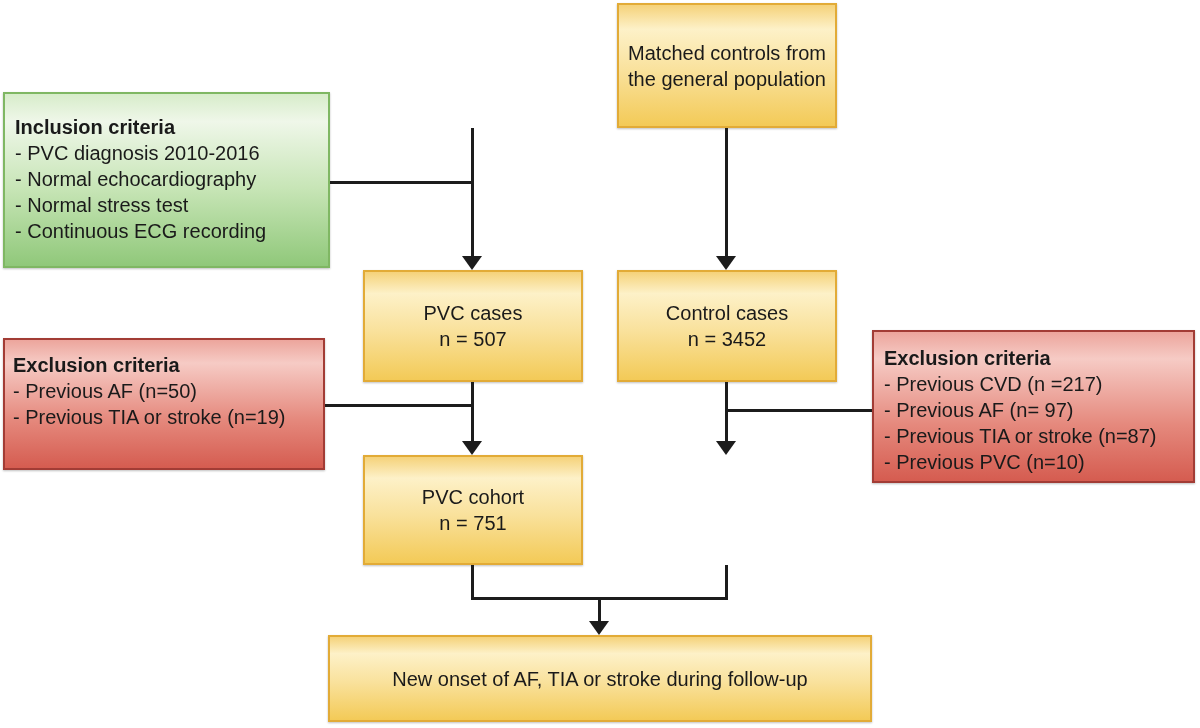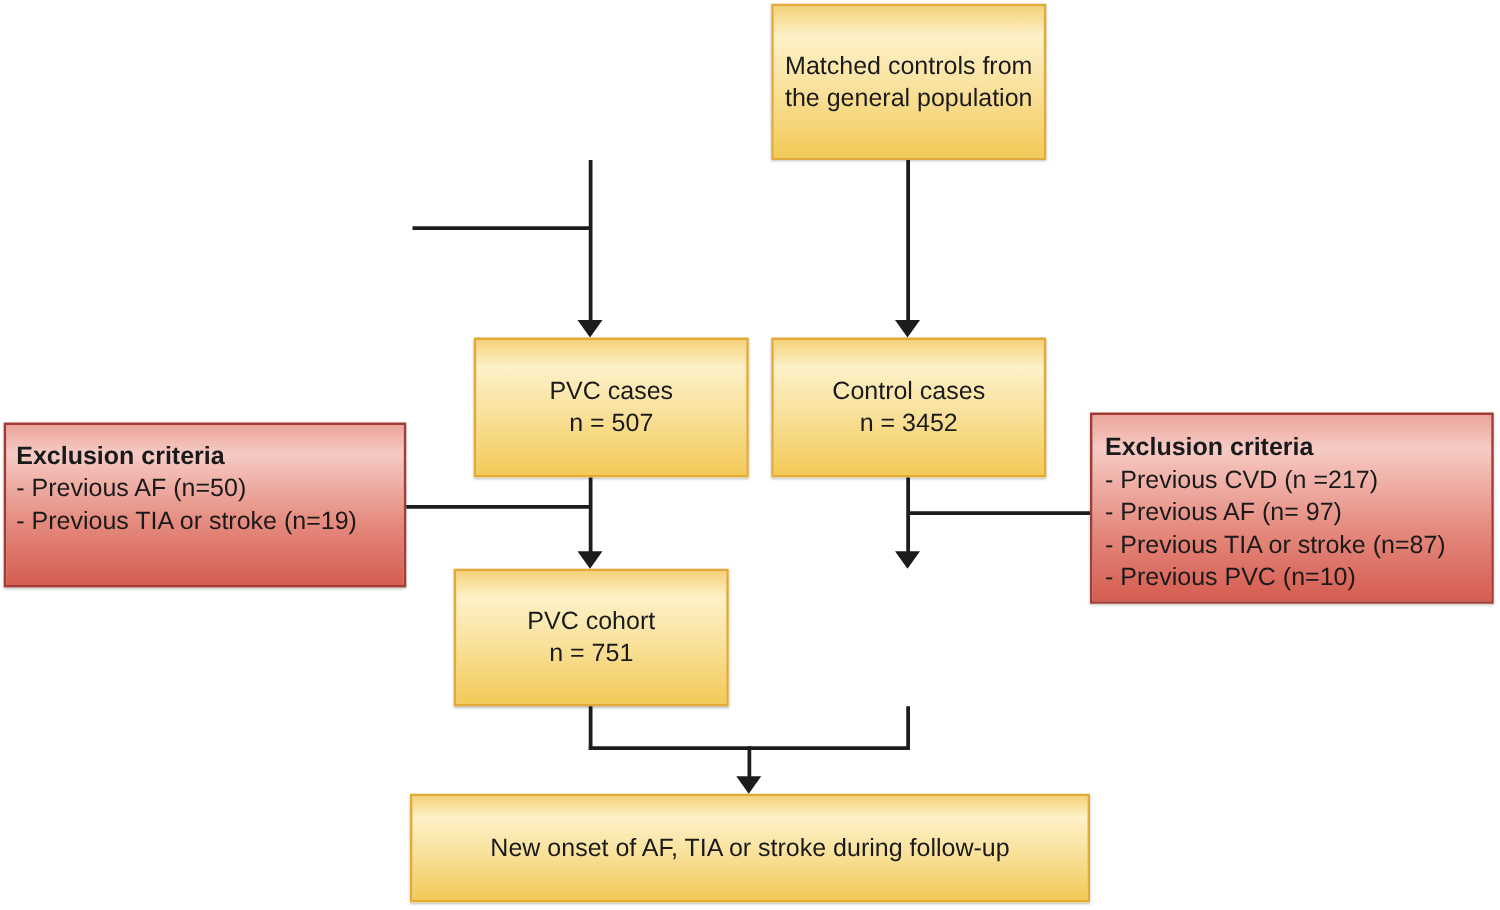--- a/index.html
+++ b/index.html
@@ -42,37 +42,44 @@
   .arrow{
     position:absolute;width:0;height:0;
     border-left:10px solid transparent;
     border-right:10px solid transparent;
     border-top:14px solid #1c1c1c;
   }
   
   #n-review{left:363px;top:3px;width:220px;height:125px;}
   #n-matched{left:617px;top:3px;width:220px;height:125px;}
   #n-inclusion{left:3px;top:92px;width:327px;height:176px;padding:20px 8px 0 10px;}
-  #n-pvc-cases{left:363px;top:270px;width:220px;height:112px;margin-left:16px;}
+  #n-pvc-cases{left:363px;top:270px;width:220px;height:112px;}
   #n-control-cases{left:617px;top:270px;width:220px;height:112px;}
   #n-exclusion-pvc{left:3px;top:338px;width:322px;height:132px;padding:12px 6px 0 8px;}
   #n-exclusion-control{left:872px;top:330px;width:323px;height:153px;padding:13px 4px 0 10px;}
   #n-pvc-cohort{left:363px;top:455px;width:220px;height:110px;}
   #n-control-cohort{left:617px;top:455px;width:220px;height:110px;}
   #n-outcome{left:328px;top:635px;width:544px;height:87px;}
 </style>
 </head>
 <body>
 
 <div id="stage">
 
   <div class="node yellow center" id="n-matched">
     <span>Matched controls from the general population</span>
   </div>
 
+  <div class="node green" id="n-inclusion">
+    <div class="criteria-title">Inclusion criteria</div>
+    <div>- PVC diagnosis 2010-2016</div>
+    <div>- Normal echocardiography</div>
+    <div>- Normal stress test</div>
+    <div>- Continuous ECG recording</div>
+  </div>
 
   <div class="node yellow center" id="n-pvc-cases">
     <span>PVC cases</span>
     <span>n = 507</span>
   </div>
   <div class="node yellow center" id="n-control-cases">
     <span>Control cases</span>
     <span>n = 3452</span>
   </div>
 

